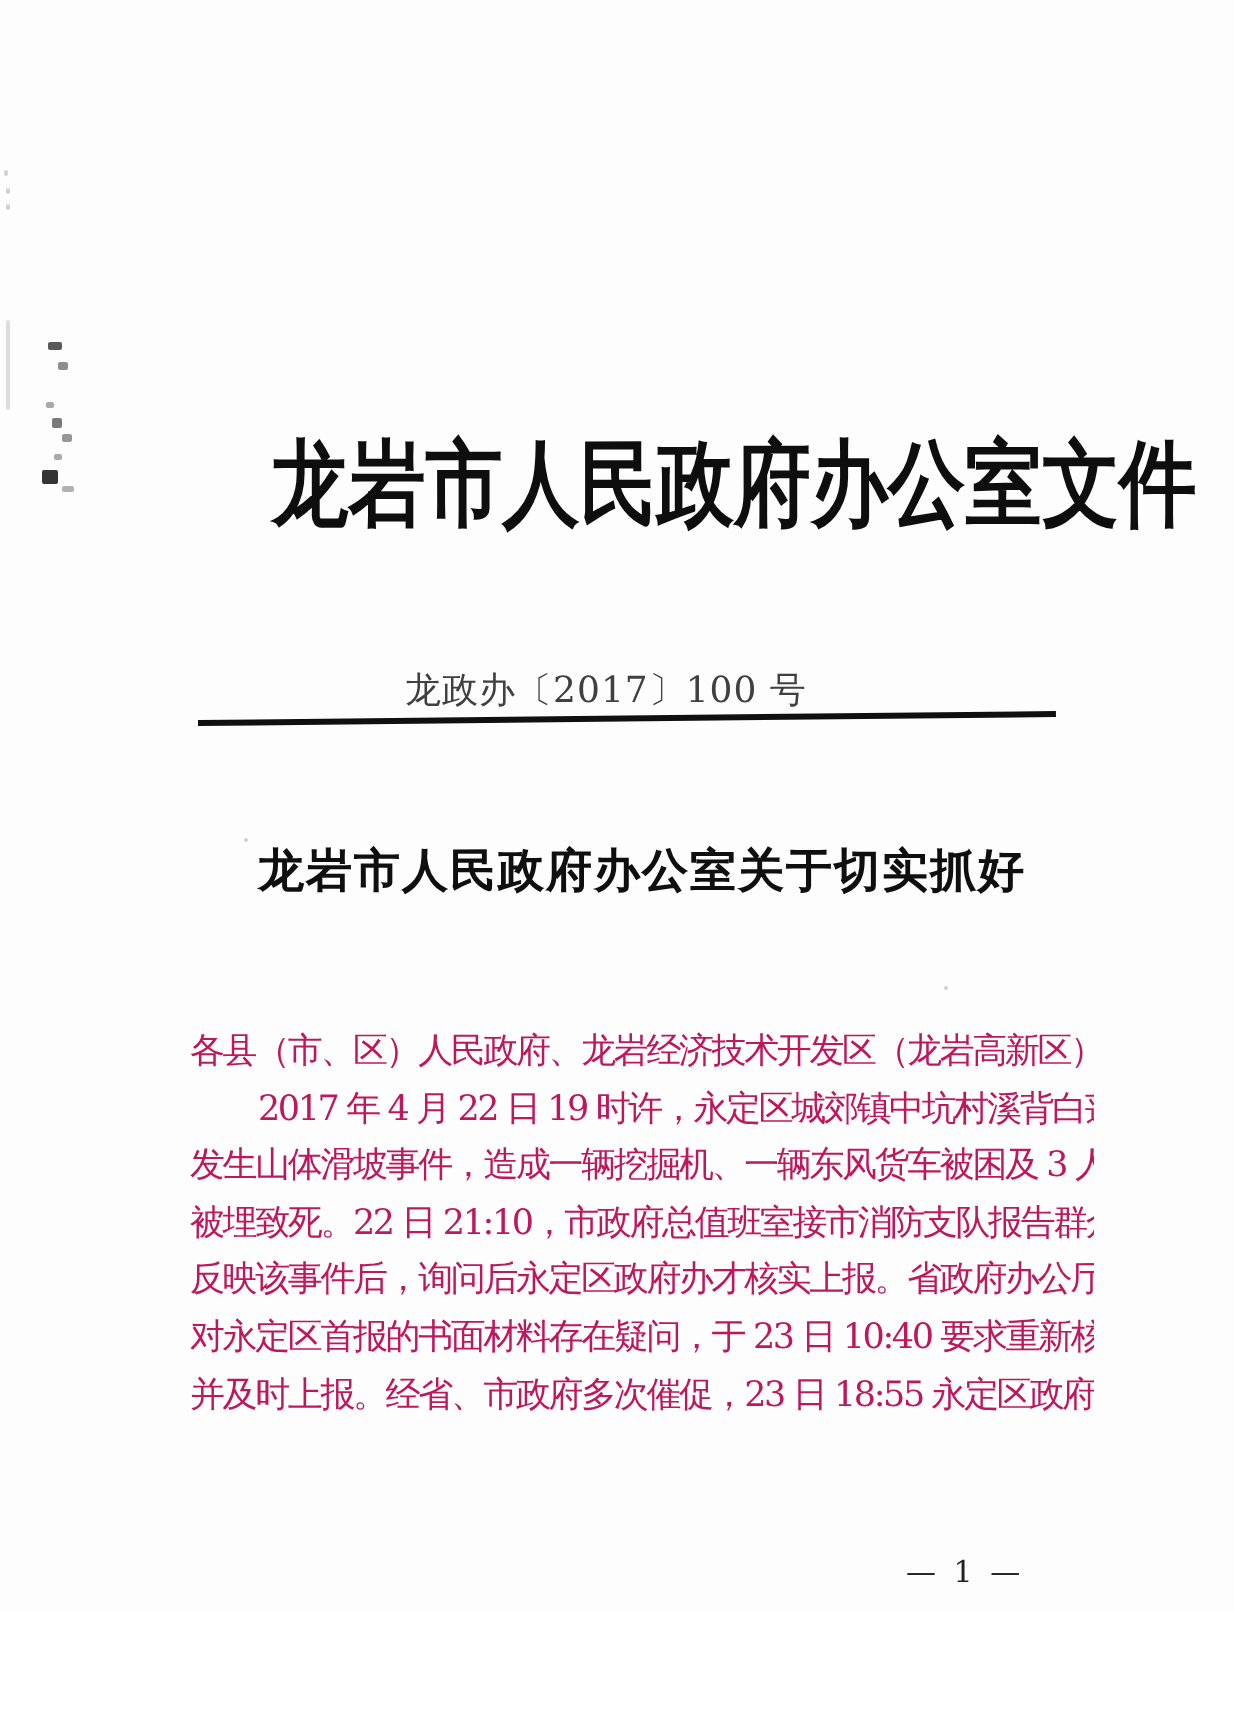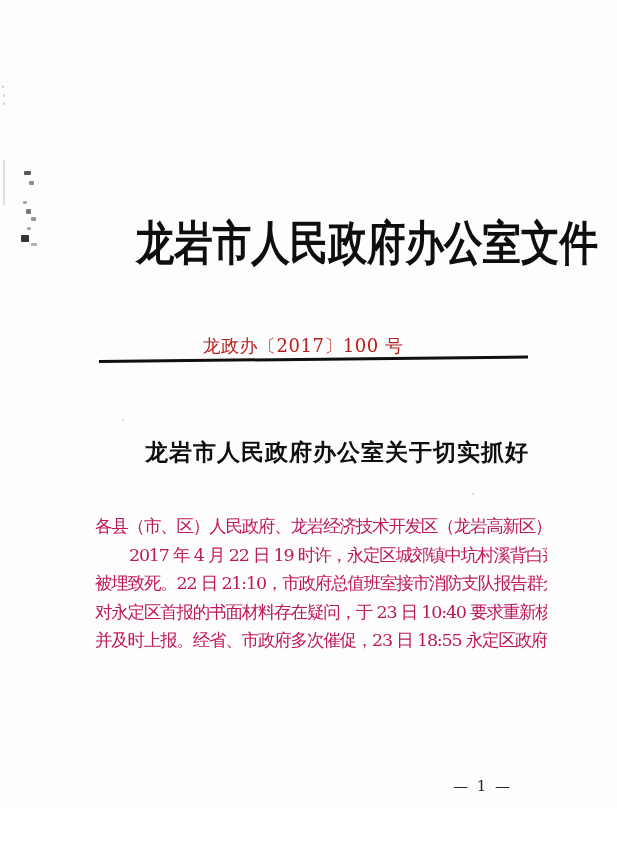--- a/index.html
+++ b/index.html
@@ -41,40 +41,40 @@
     line-height: 58px;
   }
   .doc-number {
     position: absolute;
     top: 334px;
     left: 0;
     width: 452px;
     text-align: center;
     font-size: 18px;
     letter-spacing: 0.5px;
-    color: #b91c1c;
+    color: #404040;
     transform: translateX(-18px);
     line-height: 24px;
   }
   .divider-line {
     position: absolute;
     top: 360px;
     left: 4px;
     width: 429px;
     height: 3px;
     background: #101010;
     transform: rotate(-0.6deg);
     transform-origin: left center;
   }
   .subject {
     position: absolute;
     top: 421px;
     left: 0;
     width: 452px;
-    margin: 16px;
+    margin: 0;
     text-align: center;
     font-size: 23px;
     font-weight: bold;
     color: #0f0f0f;
     line-height: 30px;
     letter-spacing: 1px;
   }
   .subject .subject-line { display: block; }
   .body-block {
     position: absolute;
@@ -156,21 +156,23 @@
 
     <div class="divider-line"></div>
 
     <h2 class="subject">
       <span class="subject-line">龙岩市人民政府办公室关于切实抓好</span>
     </h2>
 
     <div class="body-block">
       <div class="body-line">各县（市、区）人民政府、龙岩经济技术开发区（龙岩高新区）</div>
       <div class="body-line indent-2">2017 年 4 月 22 日 19 时许，永定区城郊镇中坑村溪背白莲塘</div>
+      <div class="body-line">发生山体滑坡事件，造成一辆挖掘机、一辆东风货车被困及 3 人</div>
       <div class="body-line">被埋致死。22 日 21:10，市政府总值班室接市消防支队报告群众</div>
+      <div class="body-line">反映该事件后，询问后永定区政府办才核实上报。省政府办公厅</div>
       <div class="body-line">对永定区首报的书面材料存在疑问，于 23 日 10:40 要求重新核查</div>
       <div class="body-line">并及时上报。经省、市政府多次催促，23 日 18:55 永定区政府办</div>
     </div>
 
     <div class="page-number">— 1 —</div>
 
   </div>
 </div>
 
 </body></html>

